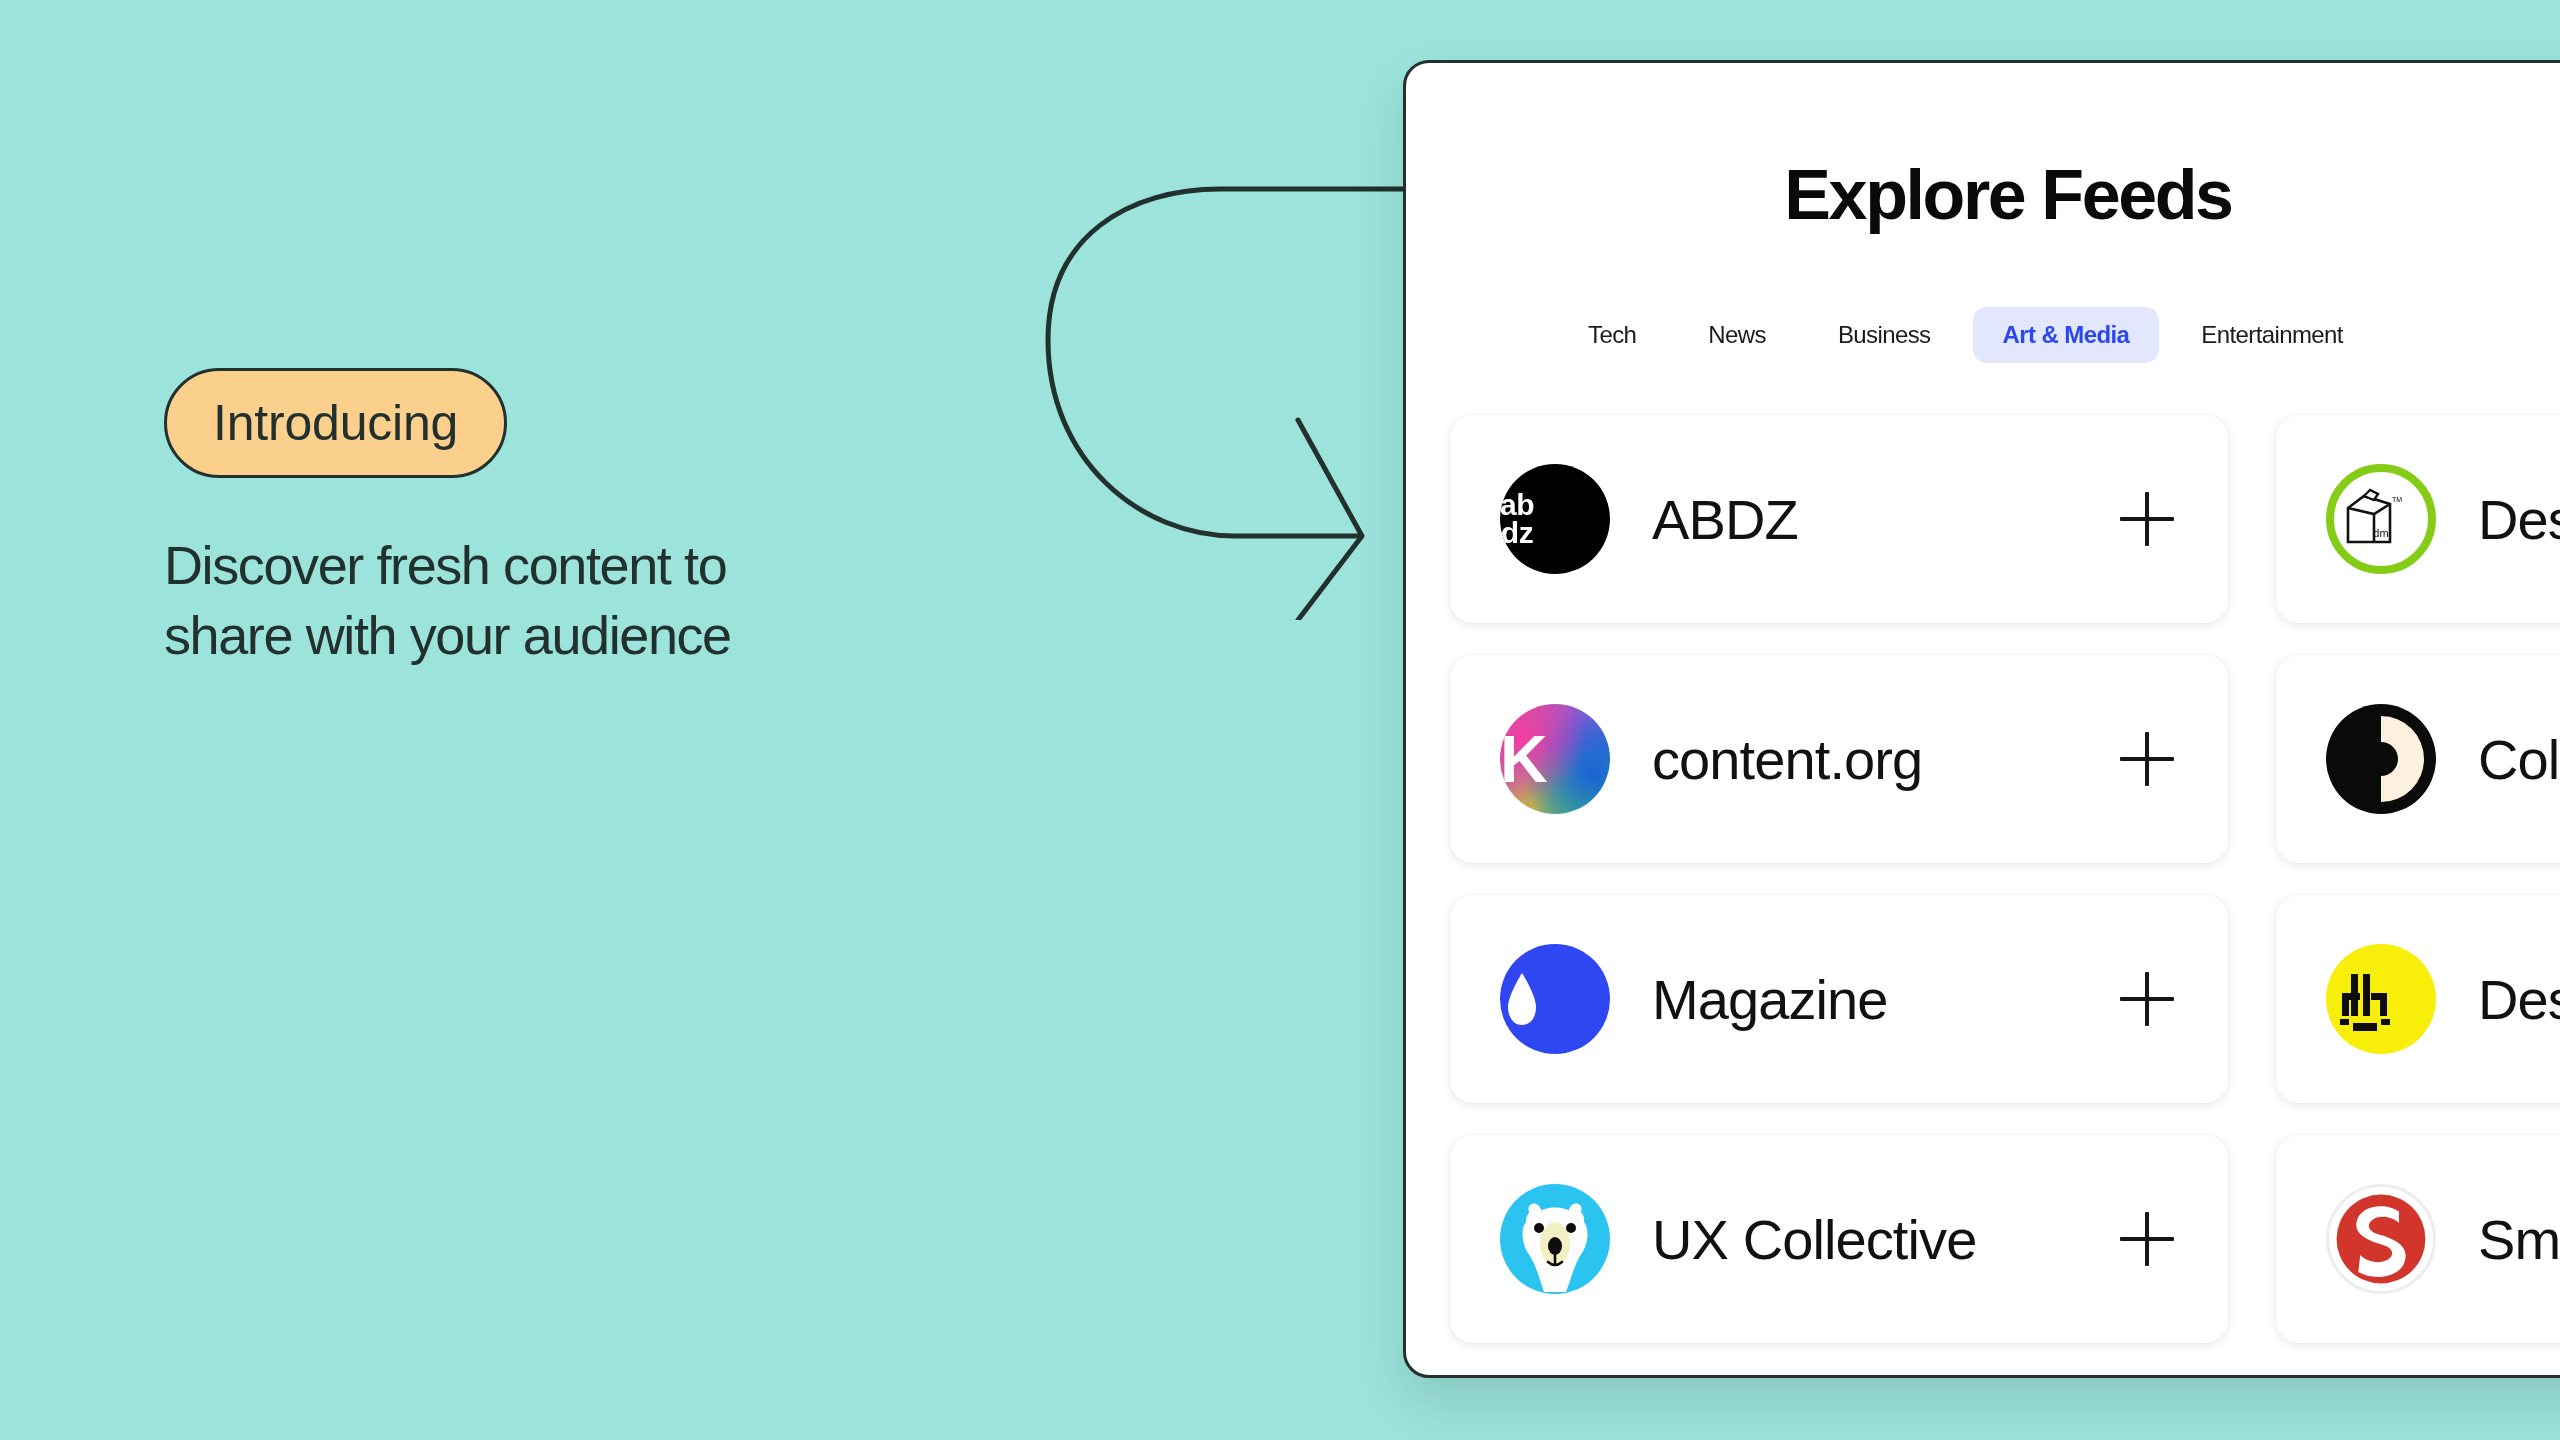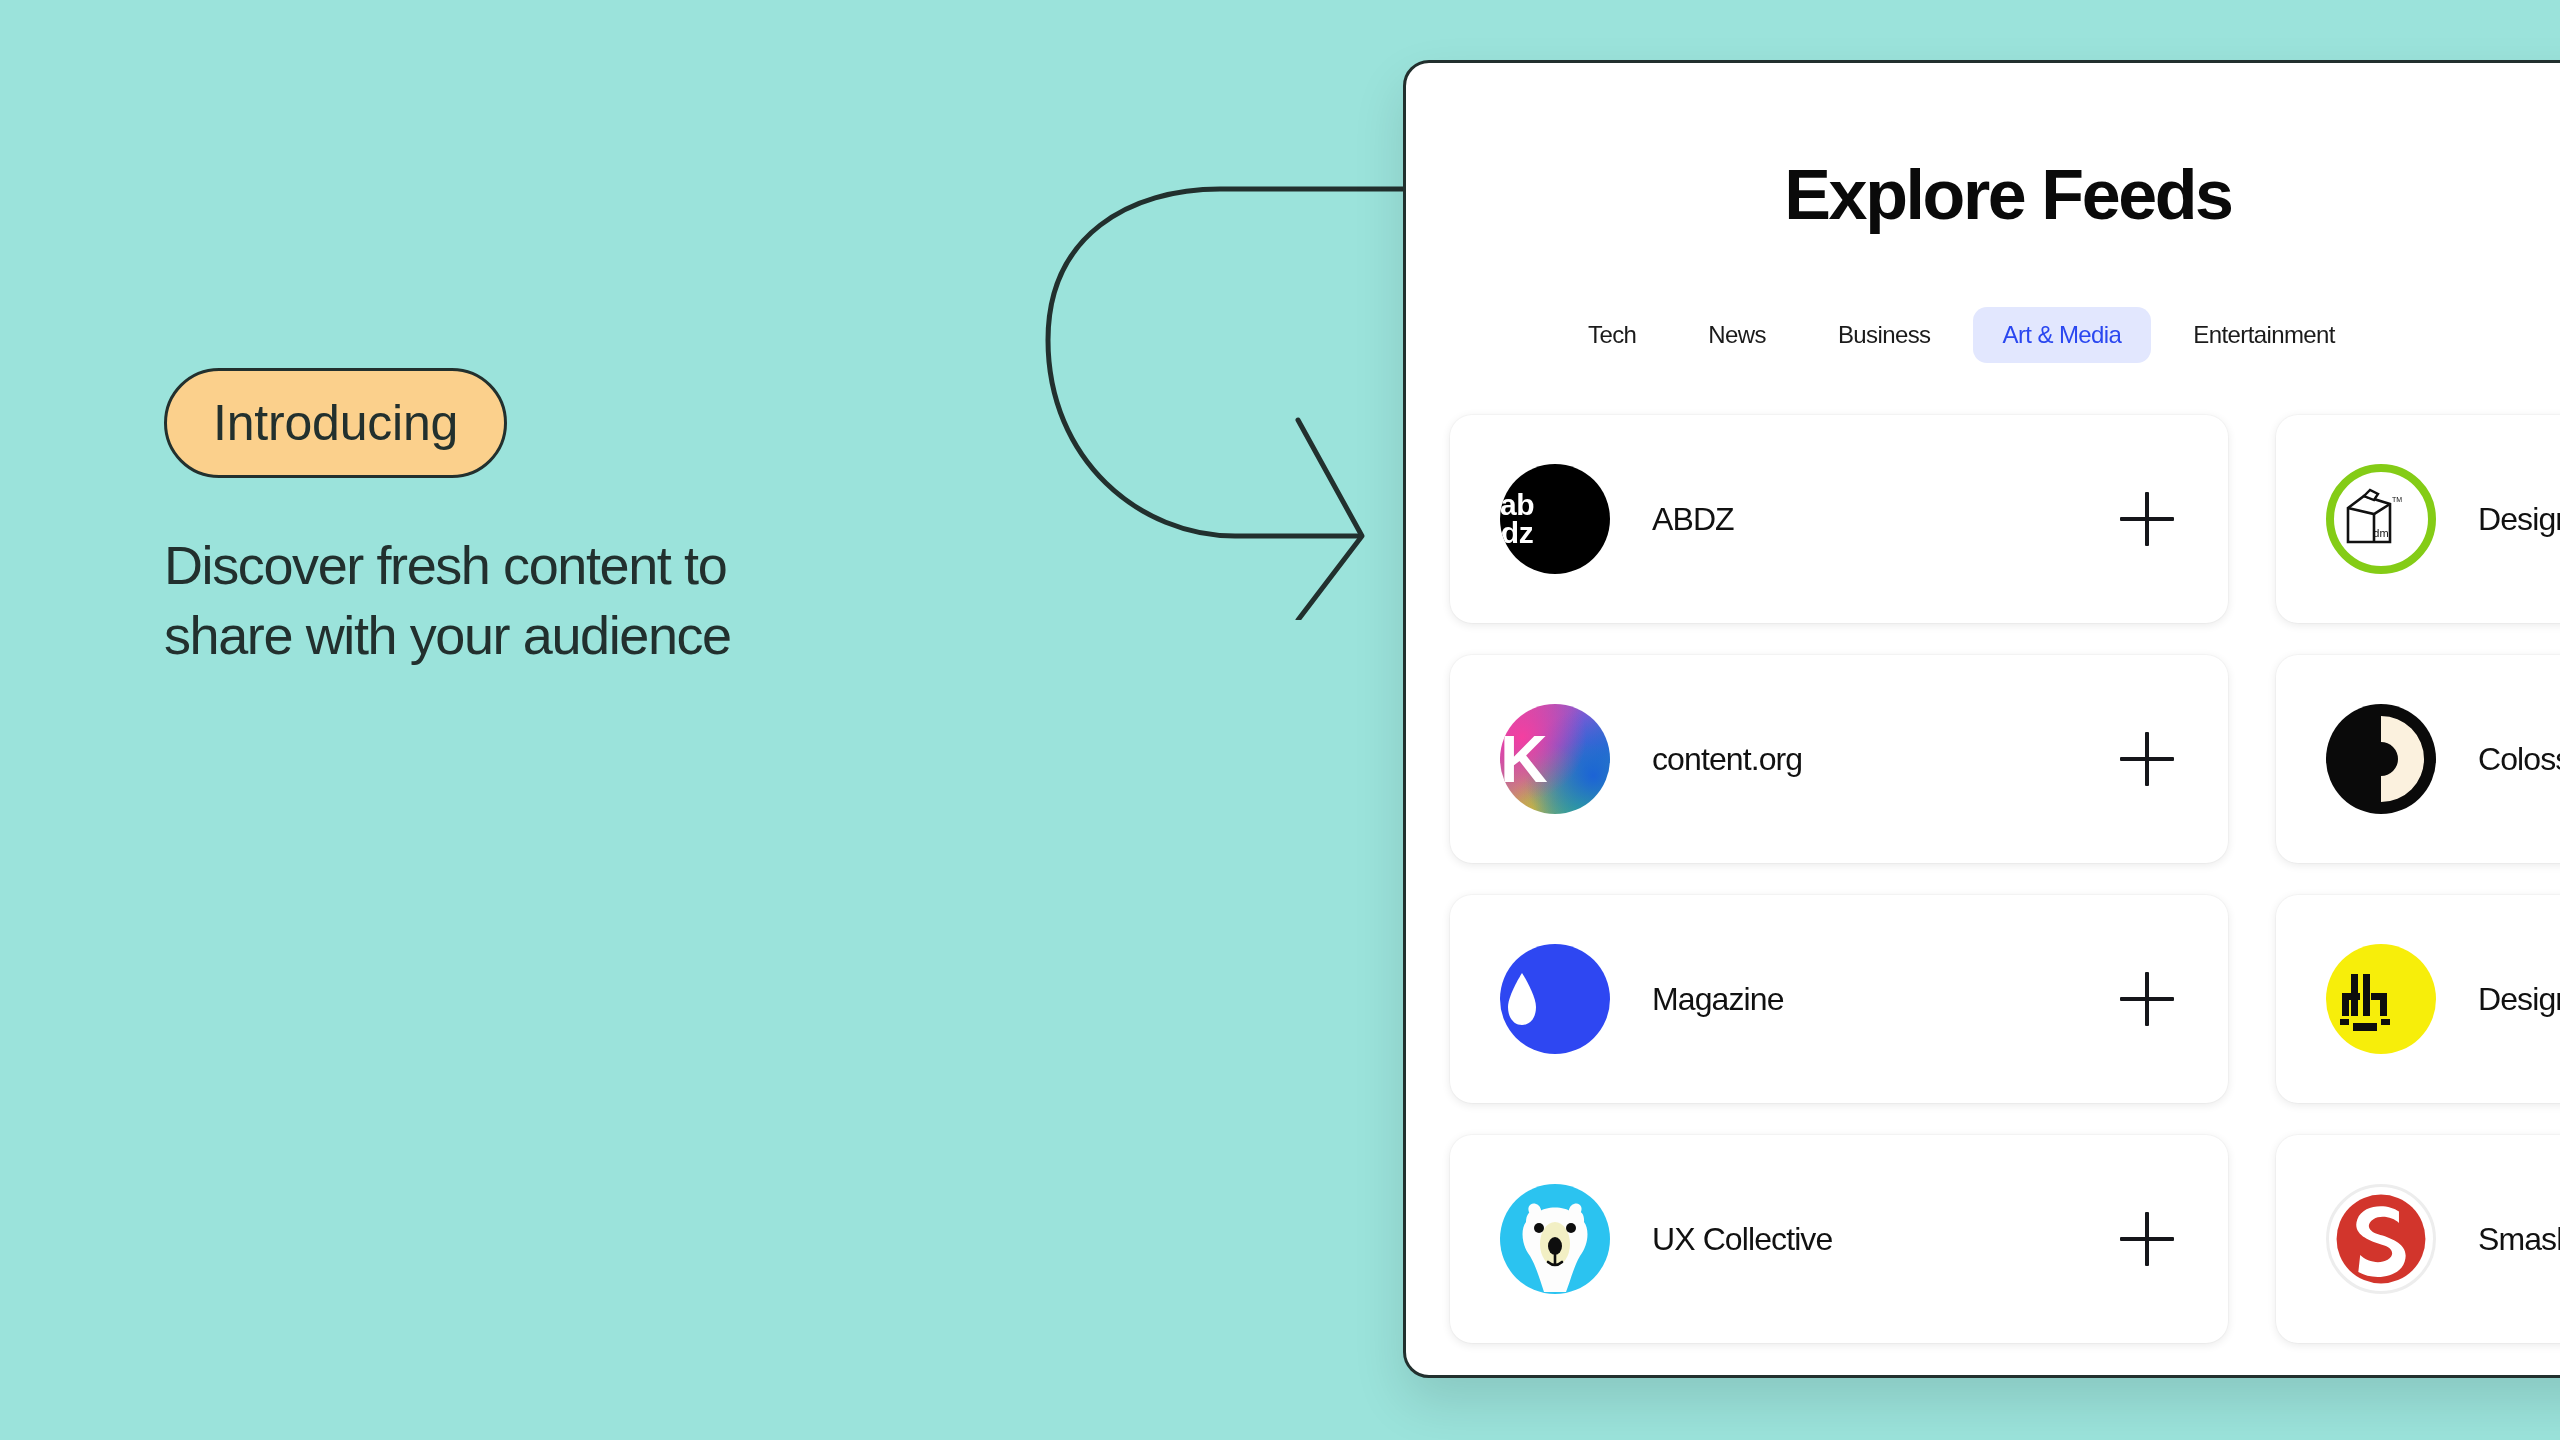--- a/index.html
+++ b/index.html
@@ -78,20 +78,21 @@
     border-radius:14px;
     letter-spacing:-0.6px;
     line-height:1;
     background:transparent;
     flex:0 0 auto;
     text-align:right;
   }
   .tab.active {
     background:#E2E7FE;
     color:#2A47F0;
+    font-weight:bold;
   }
 
   
   .grid {
     margin-top:52px;
     padding-left:44px;
     display:grid;
     grid-template-columns:778px 778px;
     gap:32px 48px;
   }
@@ -106,21 +107,21 @@
   .logo {
     width:110px; height:110px;
     border-radius:50%;
     flex:0 0 auto;
     display:flex; align-items:center; justify-content:flex-start;
     overflow:hidden;
     position:relative;
   }
   .card-name {
     margin-left:42px;
-    font-size:32px; font-weight:400; color:#111111;
+    font-size:56px; font-weight:400; color:#111111;
     letter-spacing:-0.9px;
     flex:1 1 auto;
     white-space:nowrap;
   }
   .plus {
     width:54px; height:54px; flex:0 0 auto;
     position:relative;
   }
   .plus::before, .plus::after {
     content:""; position:absolute; background:#15161A;

